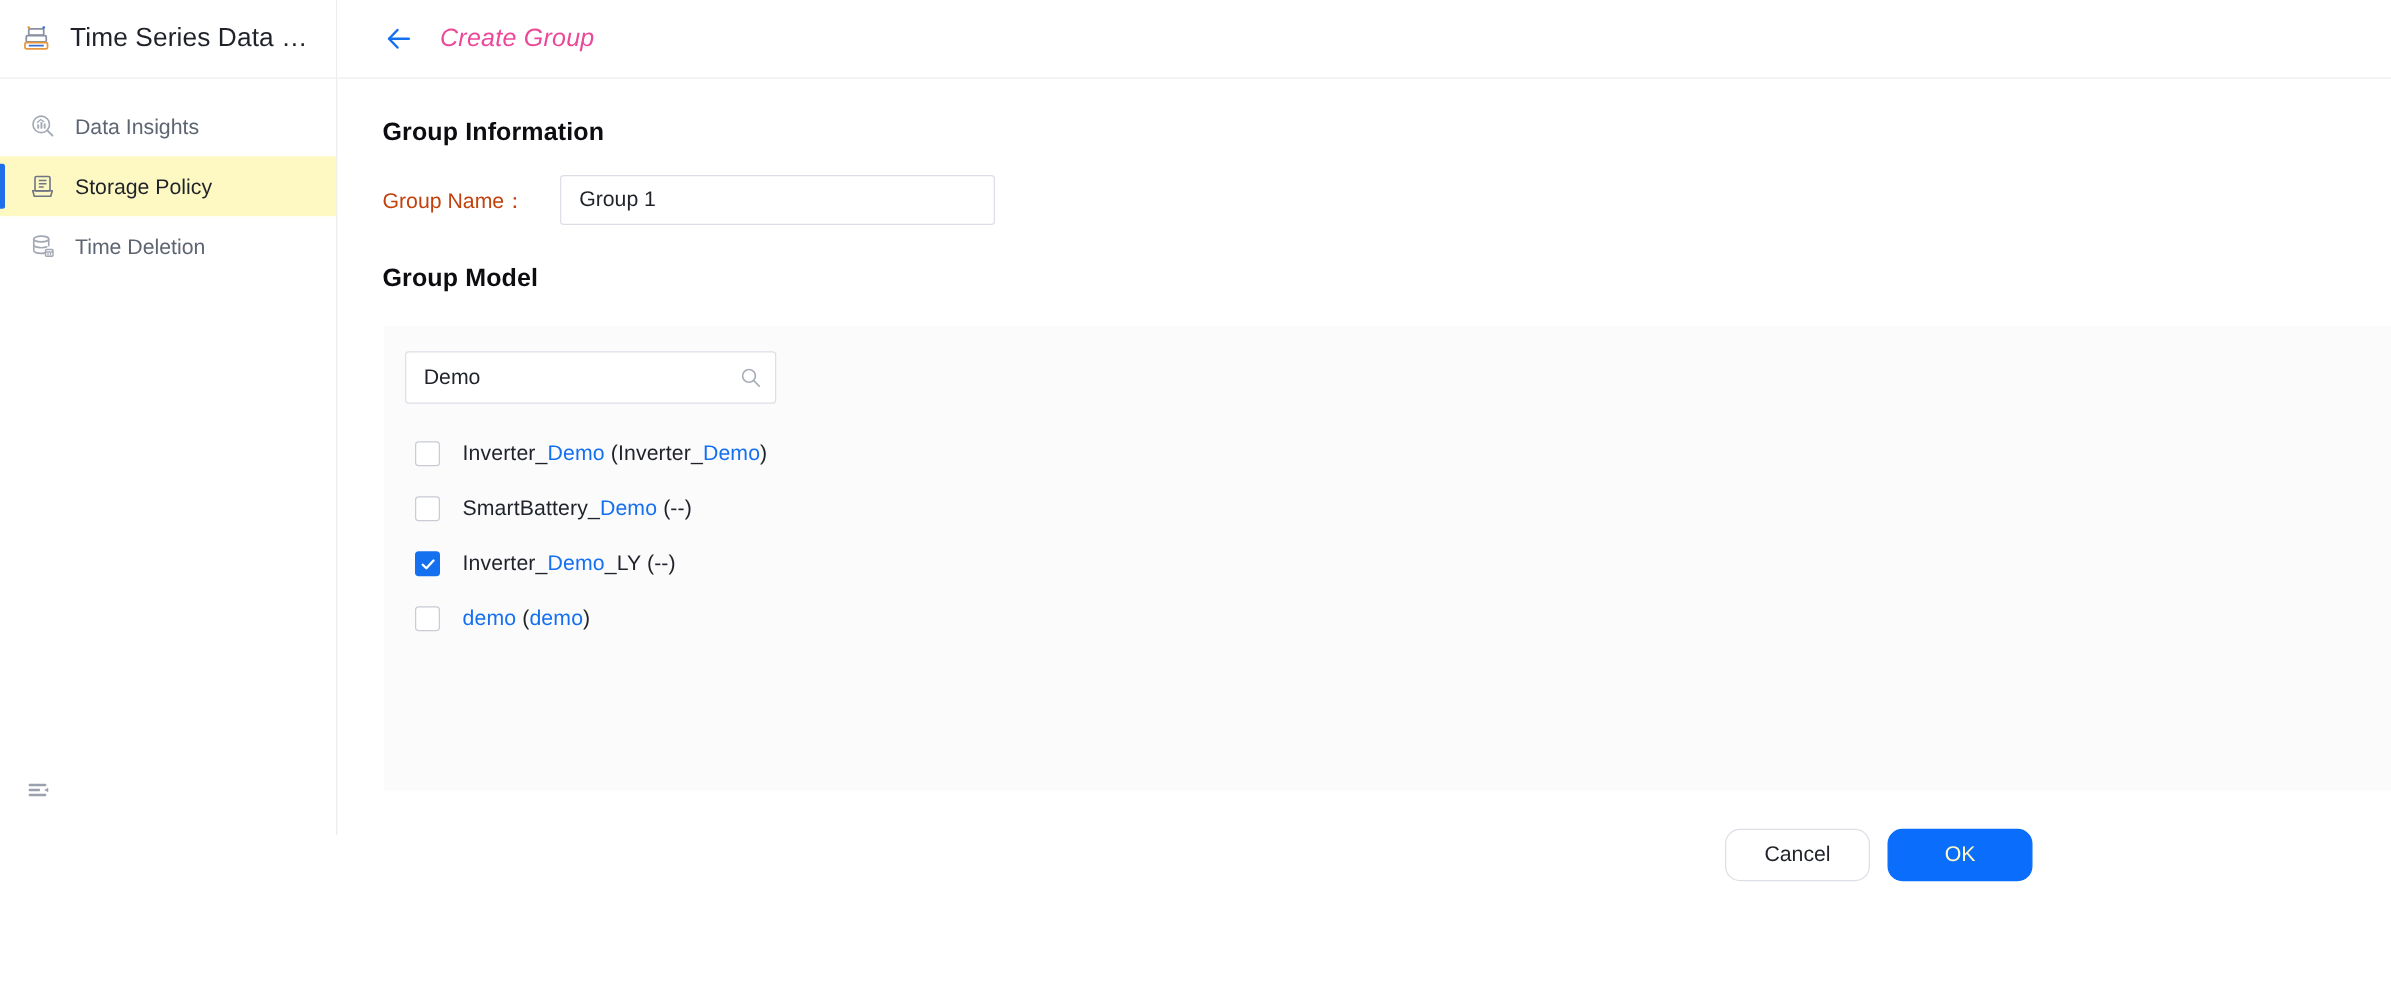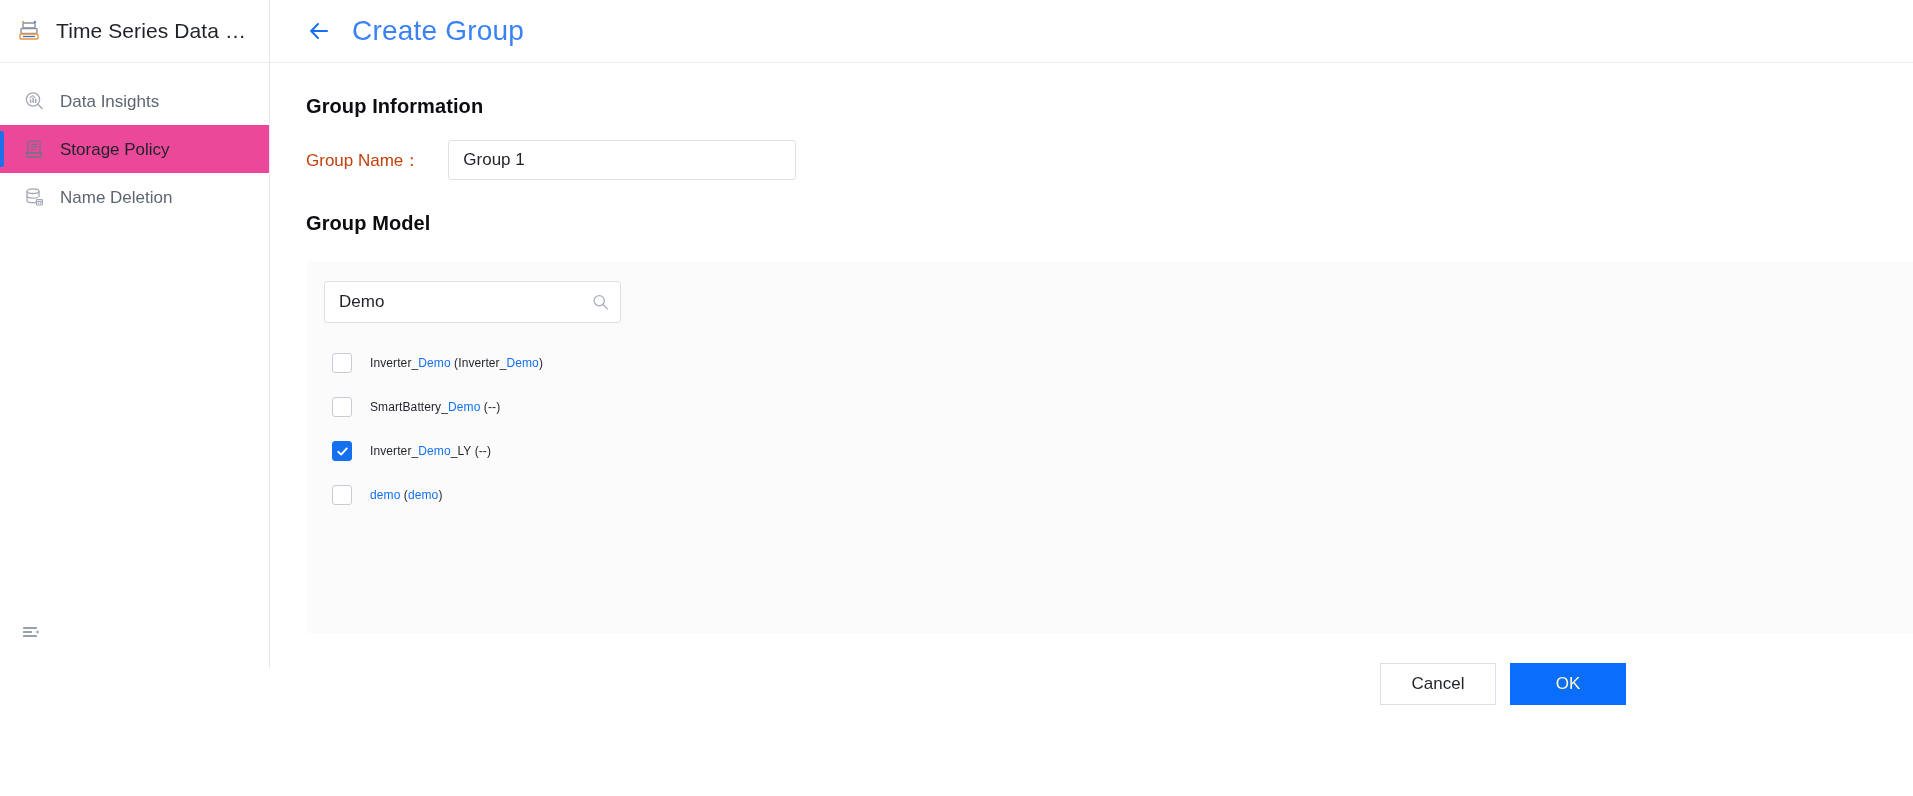--- a/index.html
+++ b/index.html
@@ -69,21 +69,21 @@
     color: #5e6572;
     font-size: 17px;
   }
   .nav-item .nav-icon {
     width: 24px; height: 24px;
     flex: 0 0 24px;
     margin-right: 14px;
     display: flex; align-items: center; justify-content: center;
   }
   .nav-item.active {
-    background: #ec4899;
+    background: #fef9c3;
     color: #1f2329;
     text-align: center;
   }
   .nav-item.active::before {
     content: "";
     position: absolute;
     left: 0; top: 6px; bottom: 6px;
     width: 4px;
     background: #1f6feb;
     border-radius: 0 2px 2px 0;
@@ -122,23 +122,24 @@
     border-bottom: 1px solid #ededf1;
     background: #ffffff;
   }
   .back-arrow {
     width: 26px; height: 26px;
     display: flex; align-items: center; justify-content: center;
     cursor: pointer;
     margin-right: 20px;
   }
   .page-title {
-    font-size: 28px;
-    color: #3b82f6;
+    font-size: 20px;
+    color: #ec4899;
     letter-spacing: 0.2px;
+    font-style: italic;
   }
 
   .content {
     flex: 1 1 auto;
     padding: 0 38px 0 36px;
     overflow: hidden;
   }
 
   .section-heading {
     font-size: 20px;
@@ -234,40 +235,40 @@
     justify-content: center;
   }
   .cb.checked {
     background: #1570f0;
     border-color: #1570f0;
   }
   .cb-mark { display: none; }
   .cb.checked .cb-mark { display: block; }
 
   .check-label {
-    font-size: 12px;
+    font-size: 17px;
     color: #1f2329;
     letter-spacing: 0.1px;
     white-space: nowrap;
   }
   .hl { color: #1570f0; }
 
   
   .actions {
     display: flex;
     justify-content: flex-end;
     align-items: center;
     padding-right: 527px;
     margin-top: 30px;
     gap: 14px;
   }
   .btn {
     height: 42px;
     min-width: 116px;
-    border-radius: 0;
+    border-radius: 12px;
     font-size: 17px;
     font-family: "Liberation Sans", sans-serif;
     cursor: pointer;
     display: inline-flex;
     align-items: center;
     justify-content: center;
     padding: 0 20px;
   }
   .btn-default {
     background: #ffffff;
@@ -336,21 +337,21 @@
             <ellipse cx="10" cy="5.2" rx="6" ry="2.3" fill="none" stroke="#a3a8b5" stroke-width="1.3"></ellipse>
             <path d="M4 5.2 V14.4 C4 15.7 6.7 16.7 10 16.7 C11.3 16.7 12.5 16.55 13.5 16.3" fill="none" stroke="#a3a8b5" stroke-width="1.3"></path>
             <path d="M16 5.2 V11" fill="none" stroke="#a3a8b5" stroke-width="1.3"></path>
             <path d="M4 9.8 C4 11.1 6.7 12.1 10 12.1 C12 12.1 13.8 11.75 14.9 11.2" fill="none" stroke="#a3a8b5" stroke-width="1.2"></path>
             <rect x="13.4" y="13.6" width="6" height="5.4" rx="0.8" fill="none" stroke="#a3a8b5" stroke-width="1.2"></rect>
             <line x1="13.4" y1="15.6" x2="19.4" y2="15.6" stroke="#a3a8b5" stroke-width="1.1"></line>
             <line x1="15.4" y1="16.4" x2="15.4" y2="18.4" stroke="#a3a8b5" stroke-width="1"></line>
             <line x1="17.4" y1="16.4" x2="17.4" y2="18.4" stroke="#a3a8b5" stroke-width="1"></line>
           </svg>
         </span>
-        <span class="nav-label">Name Deletion</span>
+        <span class="nav-label">Time Deletion</span>
       </div>
 
     </nav>
 
     <div class="sidebar-footer">
       <span class="collapse-btn">
         <svg width="22" height="22" viewBox="0 0 22 22">
           <rect x="3" y="5" width="14" height="2" rx="0.6" fill="#9ba0ae"></rect>
           <rect x="3" y="9" width="9" height="2" rx="0.6" fill="#9ba0ae"></rect>
           <rect x="3" y="13" width="14" height="2" rx="0.6" fill="#9ba0ae"></rect>

